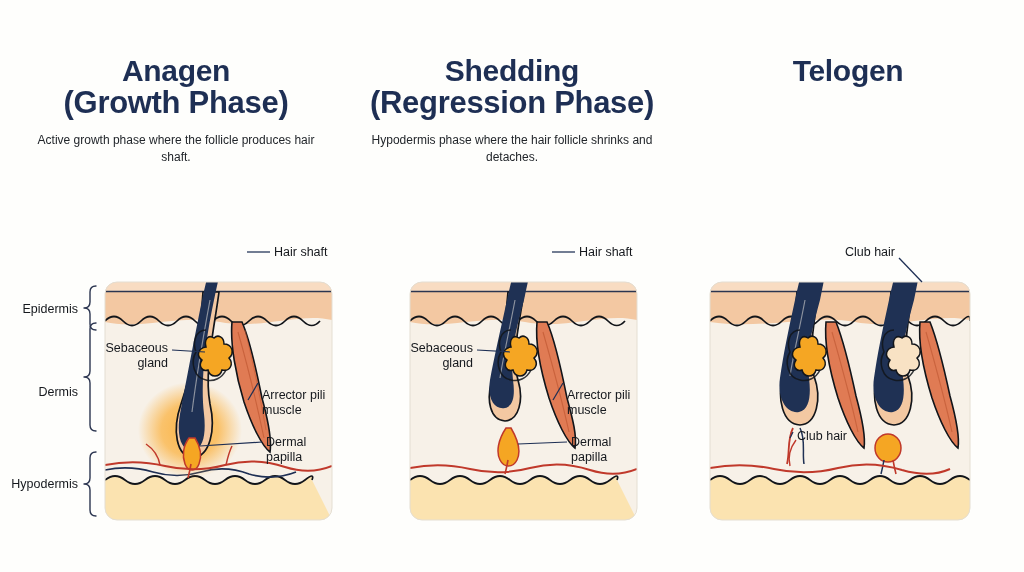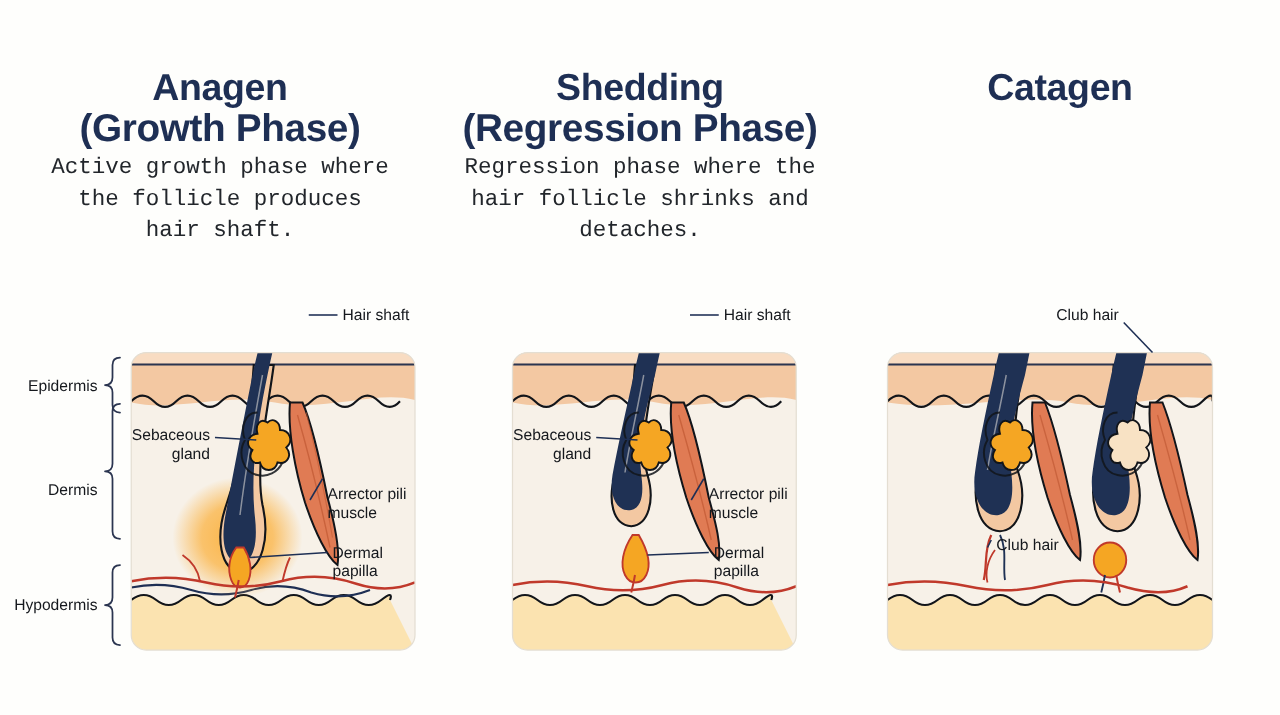--- a/index.html
+++ b/index.html
@@ -24,25 +24,24 @@
     font-size:30px;
     line-height:1.02;
     letter-spacing:-0.3px;
     margin:0;
     padding-top:56px;
   }
   .phase-title .sub-line{display:block;font-size:31px;}
   .phase-desc{
     text-align:center;
     color:#22262B;
-    font-size:18px;
+    font-size:12px;
     line-height:1.42;
-    margin:4px auto 0;
+    margin:14px auto 0;
     padding:0 14px;
-    font-family:Liberation Mono, monospace;
   }
 
   svg.art{position:absolute;left:0;top:0;overflow:visible;}
   text{font-family:"Liberation Sans", sans-serif;}
   .lbl{font-size:12.5px;fill:#15181D;}
   .lbl-layer{font-size:12.5px;fill:#15181D;}
   .lead{stroke:#1E2F54;stroke-width:1.25;fill:none;}
   .brace{stroke:#2B3550;stroke-width:1.4;fill:none;stroke-linecap:round;stroke-linejoin:round;}
 </style>
 </head>
@@ -56,26 +55,26 @@
       <span class="sub-line">(Growth Phase)</span>
     </h1>
     <p class="phase-desc" style="max-width:280px;">Active growth phase where the follicle produces hair shaft.</p>
   </div>
 
   <div class="panel" id="panel-2">
     <h1 class="phase-title">
       <span>Shedding</span>
       <span class="sub-line">(Regression Phase)</span>
     </h1>
-    <p class="phase-desc" style="max-width:290px;">Regression phase where the hair follicle shrinks and detaches.</p>
+    <p class="phase-desc" style="max-width:290px;">Hypodermis phase where the hair follicle shrinks and detaches.</p>
   </div>
 
   <div class="panel" id="panel-3">
     <h1 class="phase-title">
-      <span>Catagen</span>
+      <span>Telogen</span>
     </h1>
   </div>
 
   <svg class="art" width="1024" height="572" viewBox="0 0 1024 572">
     <defs>
       <clipPath id="clip1">
           <rect x="105" y="282" width="227" height="238" rx="12"></rect>
         </clipPath>
       <clipPath id="clip2">
           <rect x="410" y="282" width="227" height="238" rx="12"></rect>

